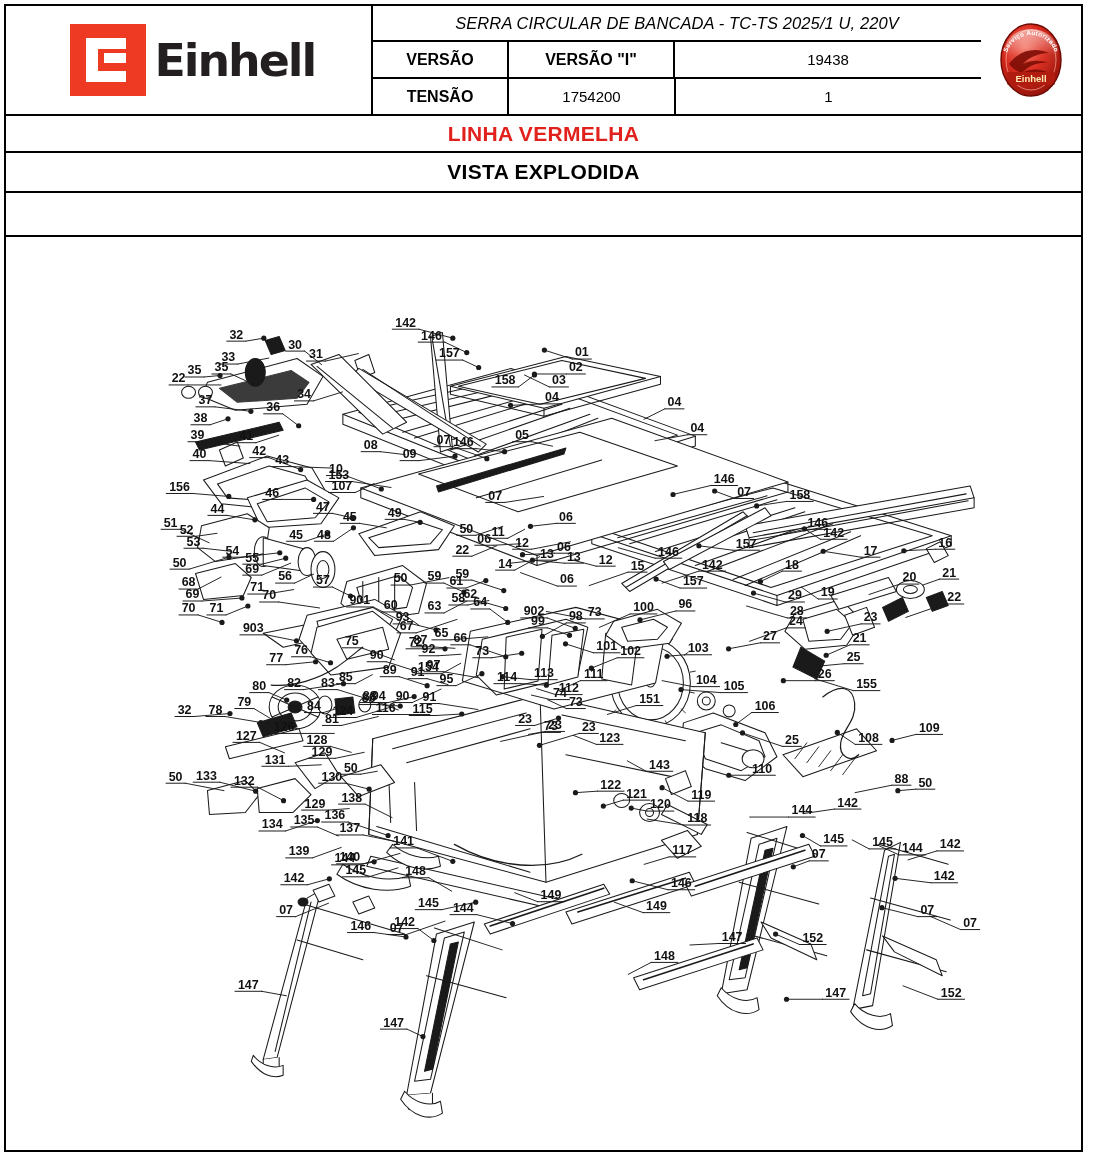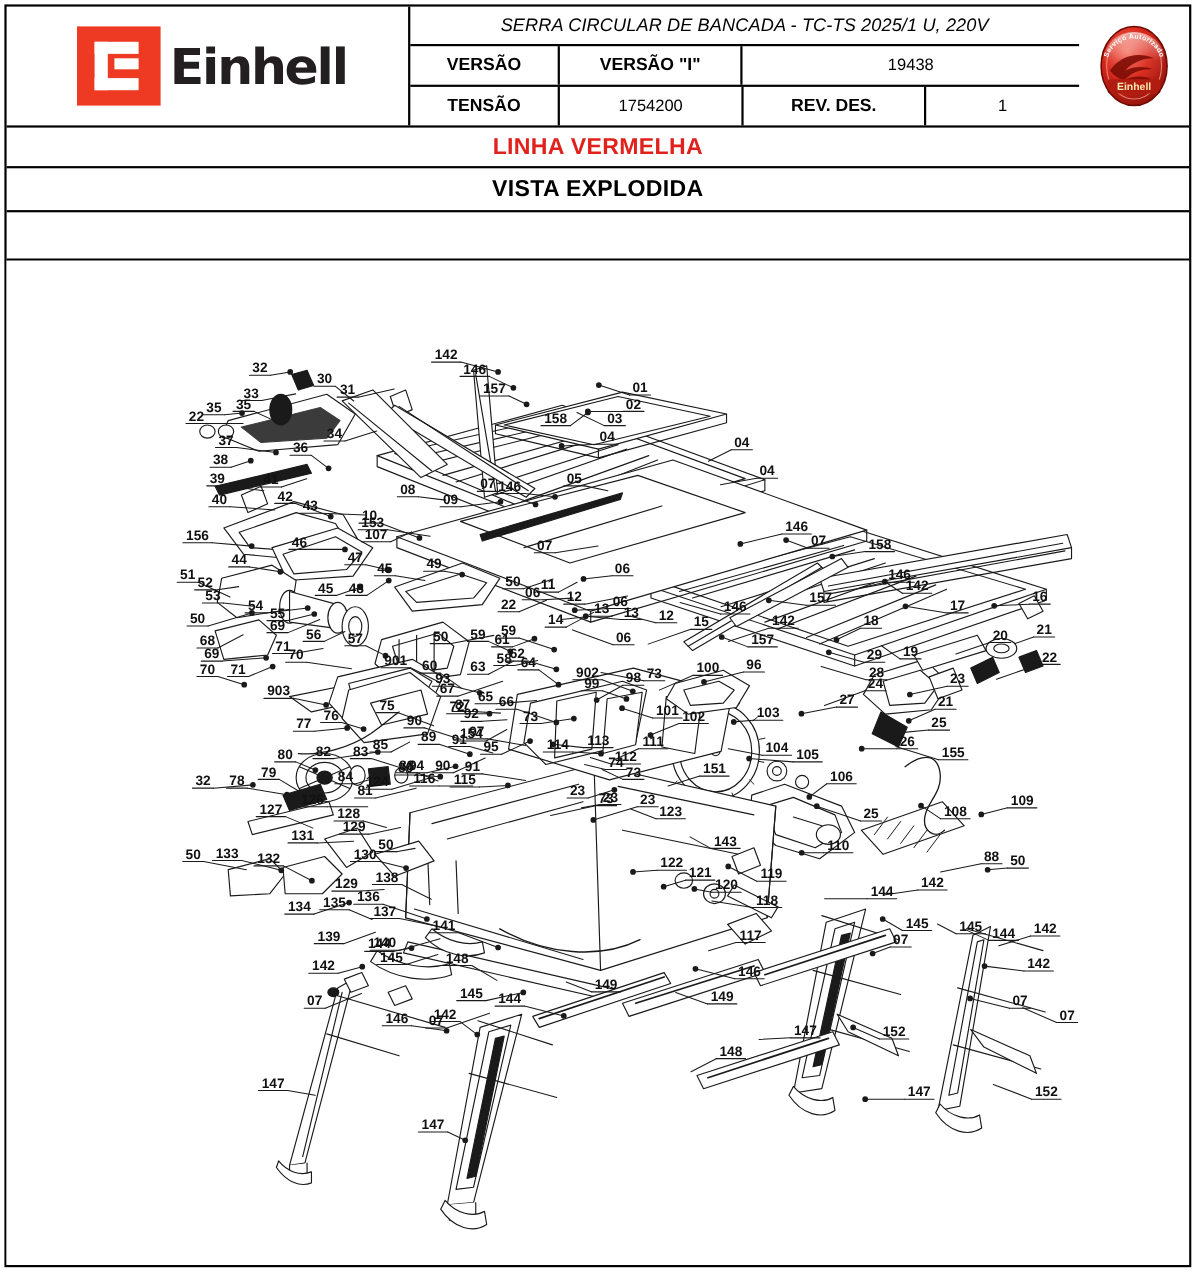--- a/index.html
+++ b/index.html
@@ -126,21 +126,20 @@
 
       <div class="spec-row">
         <div class="cell lbl">VERSÃO</div>
         <div class="cell lbl2">VERSÃO "I"</div>
         <div class="cell val2">19438</div>
       </div>
 
       <div class="spec-row">
         <div class="cell lbl">TENSÃO</div>
         <div class="cell val">1754200</div>
-        <div class="cell lbl2">REV. DES.</div>
         <div class="cell val2">1</div>
       </div>
     </div>
 
     <div class="seal-cell">
       <div class="seal">
         <svg viewBox="0 0 72 80" width="72" height="80" aria-hidden="true">
           <defs>
             <radialGradient id="sealg" cx="40%" cy="32%" r="75%">
               <stop offset="0%" stop-color="#f47262"></stop>

